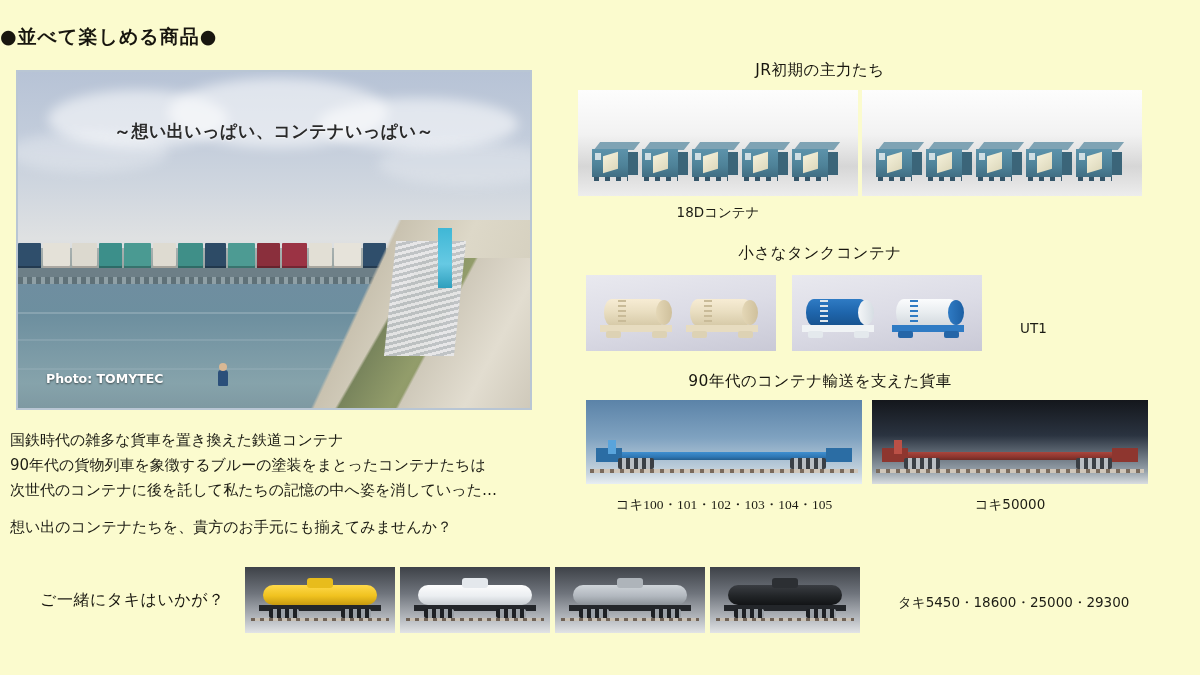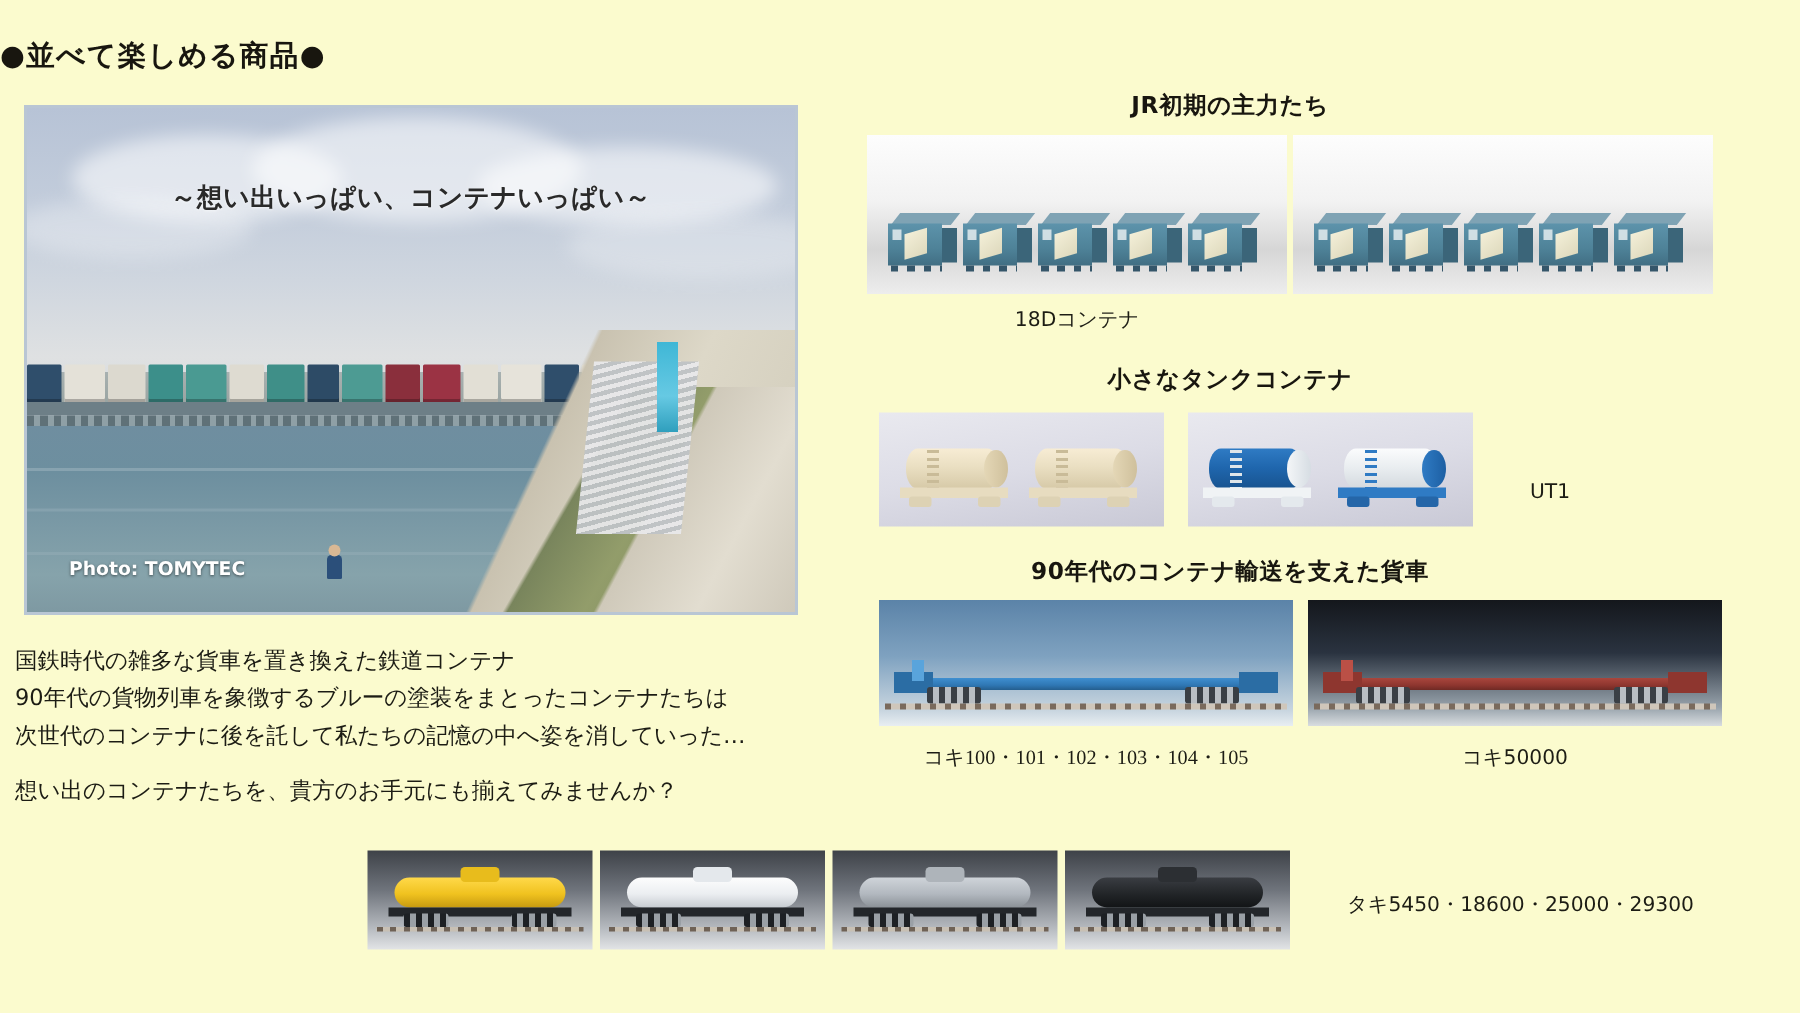--- a/index.html
+++ b/index.html
@@ -120,21 +120,21 @@
 
   
   .body-text{
     position:absolute;left:10px;top:428px;width:560px;
     font-size:15px;line-height:25px;color:#1c1c14;
   }
   .body-text .gap{display:block;height:12px;}
 
   
   .sec-title{
-    position:absolute;font-size:15.5px;font-weight:bold;color:#18160f;
+    position:absolute;font-size:15.5px;font-weight:normal;color:#18160f;
     width:100%;text-align:center;letter-spacing:.5px;
   }
   .cap{
     position:absolute;font-size:13.5px;color:#1c1c14;text-align:center;
   }
 
   .panel{position:absolute;overflow:hidden;}
 
   .pnl-light{background:linear-gradient(180deg,#fdfdfd 0%,#f2f2f2 42%,#d6d6d6 72%,#ededed 100%);}
   .pnl-tank{background:linear-gradient(170deg,#e9e9ef 0%,#dcdce6 50%,#c9c9d6 100%);}
@@ -477,20 +477,21 @@
       <div class="post" style="left:12px;"></div>
       <div class="bog" style="left:22px;"></div>
       <div class="bog" style="right:26px;"></div>
       <div class="rail"></div>
     </div>
   </div>
 
   <div class="cap" style="left:586px;top:496px;width:276px;font-family:Liberation Serif, serif;">コキ100・101・102・103・104・105</div>
   <div class="cap" style="left:872px;top:496px;width:276px;">コキ50000</div>
 
+  <div class="sec-title" style="left:40px;top:590px;width:210px;text-align:left;font-size:16px;">ご一緒にタキはいかが？</div>
 
   <div class="panel pnl-gray" style="left:245px;top:567px;width:150px;height:66px;">
     <div class="wag">
       <div class="tankbody" style="background:linear-gradient(180deg,#ffd94a 0%,#f0c21f 55%,#c79a10 100%);"></div>
       <div class="dome" style="background:#e8bc1c;"></div>
       <div class="under"></div>
       <div class="tb" style="left:14px;"></div>
       <div class="tb" style="right:14px;"></div>
       <div class="trk"></div>
     </div>

